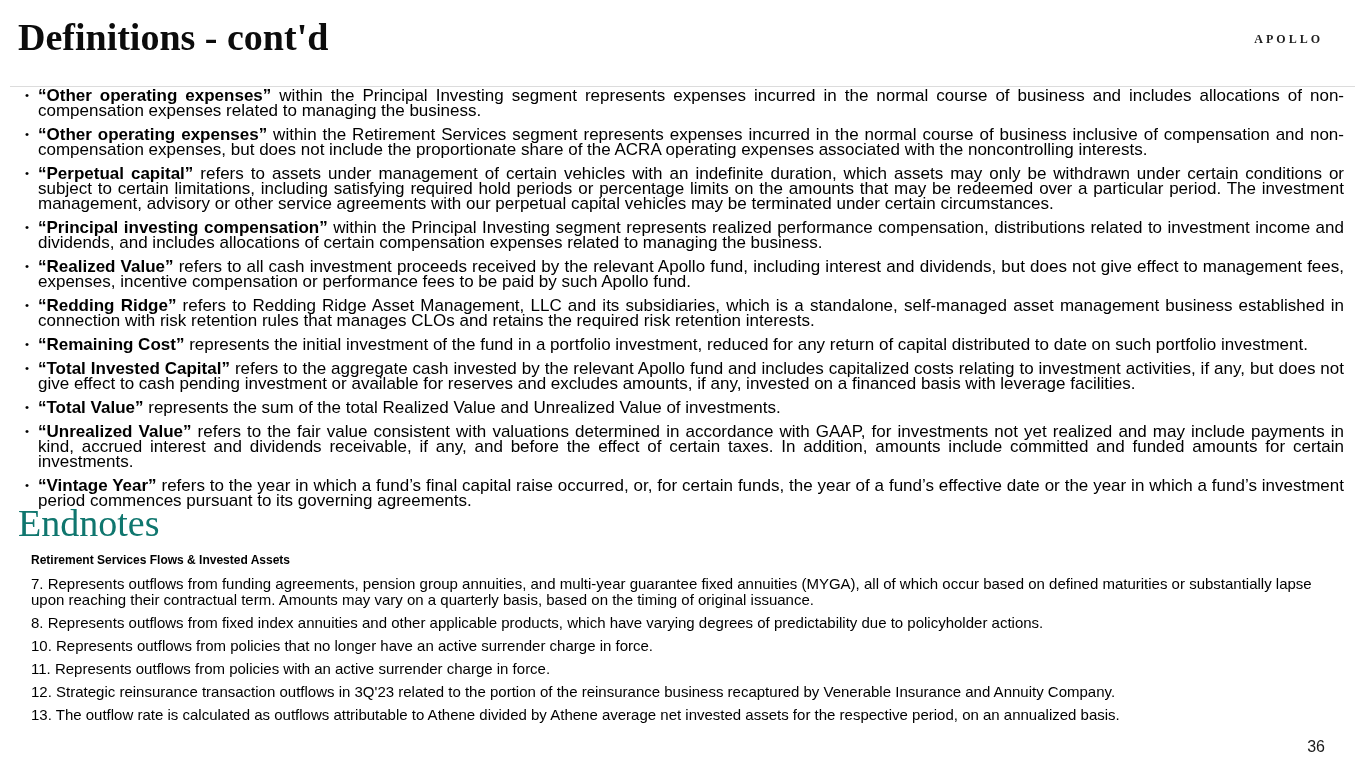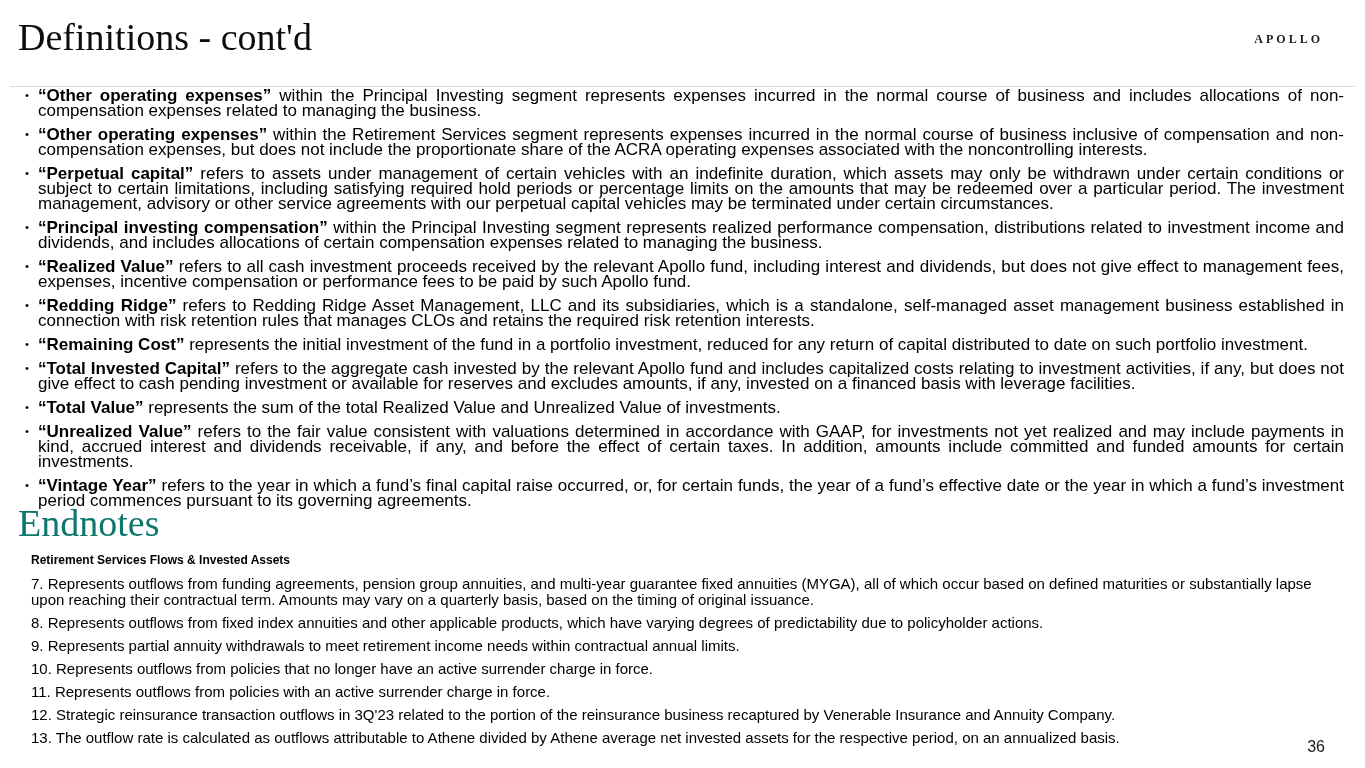--- a/index.html
+++ b/index.html
@@ -10,21 +10,21 @@
     background: #ffffff;
     overflow: hidden;
     font-family: "Liberation Sans", sans-serif;
     color: #000000;
   }
   .slide-title {
     position: absolute;
     left: 18px;
     top: 14px;
     font-family: "Liberation Serif", serif;
-    font-weight: 400;
+    font-weight: 700;
     font-size: 38px;
     line-height: 46px;
     color: #0c0c0c;
     letter-spacing: 0px;
     white-space: nowrap;
   }
   .logo {
     position: absolute;
     right: 42px;
     top: 32px;
@@ -128,21 +128,20 @@
     <li><span class="term">“Unrealized Value”</span><span> refers to the fair value consistent with valuations determined in accordance with GAAP, for investments not yet realized and may include payments in kind, accrued interest and dividends receivable, if any, and before the effect of certain taxes. In addition, amounts include committed and funded amounts for certain investments.</span></li>
     <li><span class="term">“Vintage Year”</span><span> refers to the year in which a fund’s final capital raise occurred, or, for certain funds, the year of a fund’s effective date or the year in which a fund’s investment period commences pursuant to its governing agreements.</span></li>
   </ul>
 
   <div class="endnotes-title">Endnotes</div>
   <div class="endnotes-subheading">Retirement Services Flows &amp; Invested Assets</div>
 
   <div class="endnotes-body">
     <p>7. Represents outflows from funding agreements, pension group annuities, and multi-year guarantee fixed annuities (MYGA), all of which occur based on defined maturities or substantially lapse upon reaching their contractual term. Amounts may vary on a quarterly basis, based on the timing of original issuance.</p>
     <p>8. Represents outflows from fixed index annuities and other applicable products, which have varying degrees of predictability due to policyholder actions.</p>
-    <p>9. Represents partial annuity withdrawals to meet retirement income needs within contractual annual limits.</p>
     <p>10. Represents outflows from policies that no longer have an active surrender charge in force.</p>
     <p>11. Represents outflows from policies with an active surrender charge in force.</p>
     <p>12. Strategic reinsurance transaction outflows in 3Q'23 related to the portion of the reinsurance business recaptured by Venerable Insurance and Annuity Company.</p>
     <p>13. The outflow rate is calculated as outflows attributable to Athene divided by Athene average net invested assets for the respective period, on an annualized basis.</p>
   </div>
 
   <div class="page-number">36</div>
 
 </div>
 

